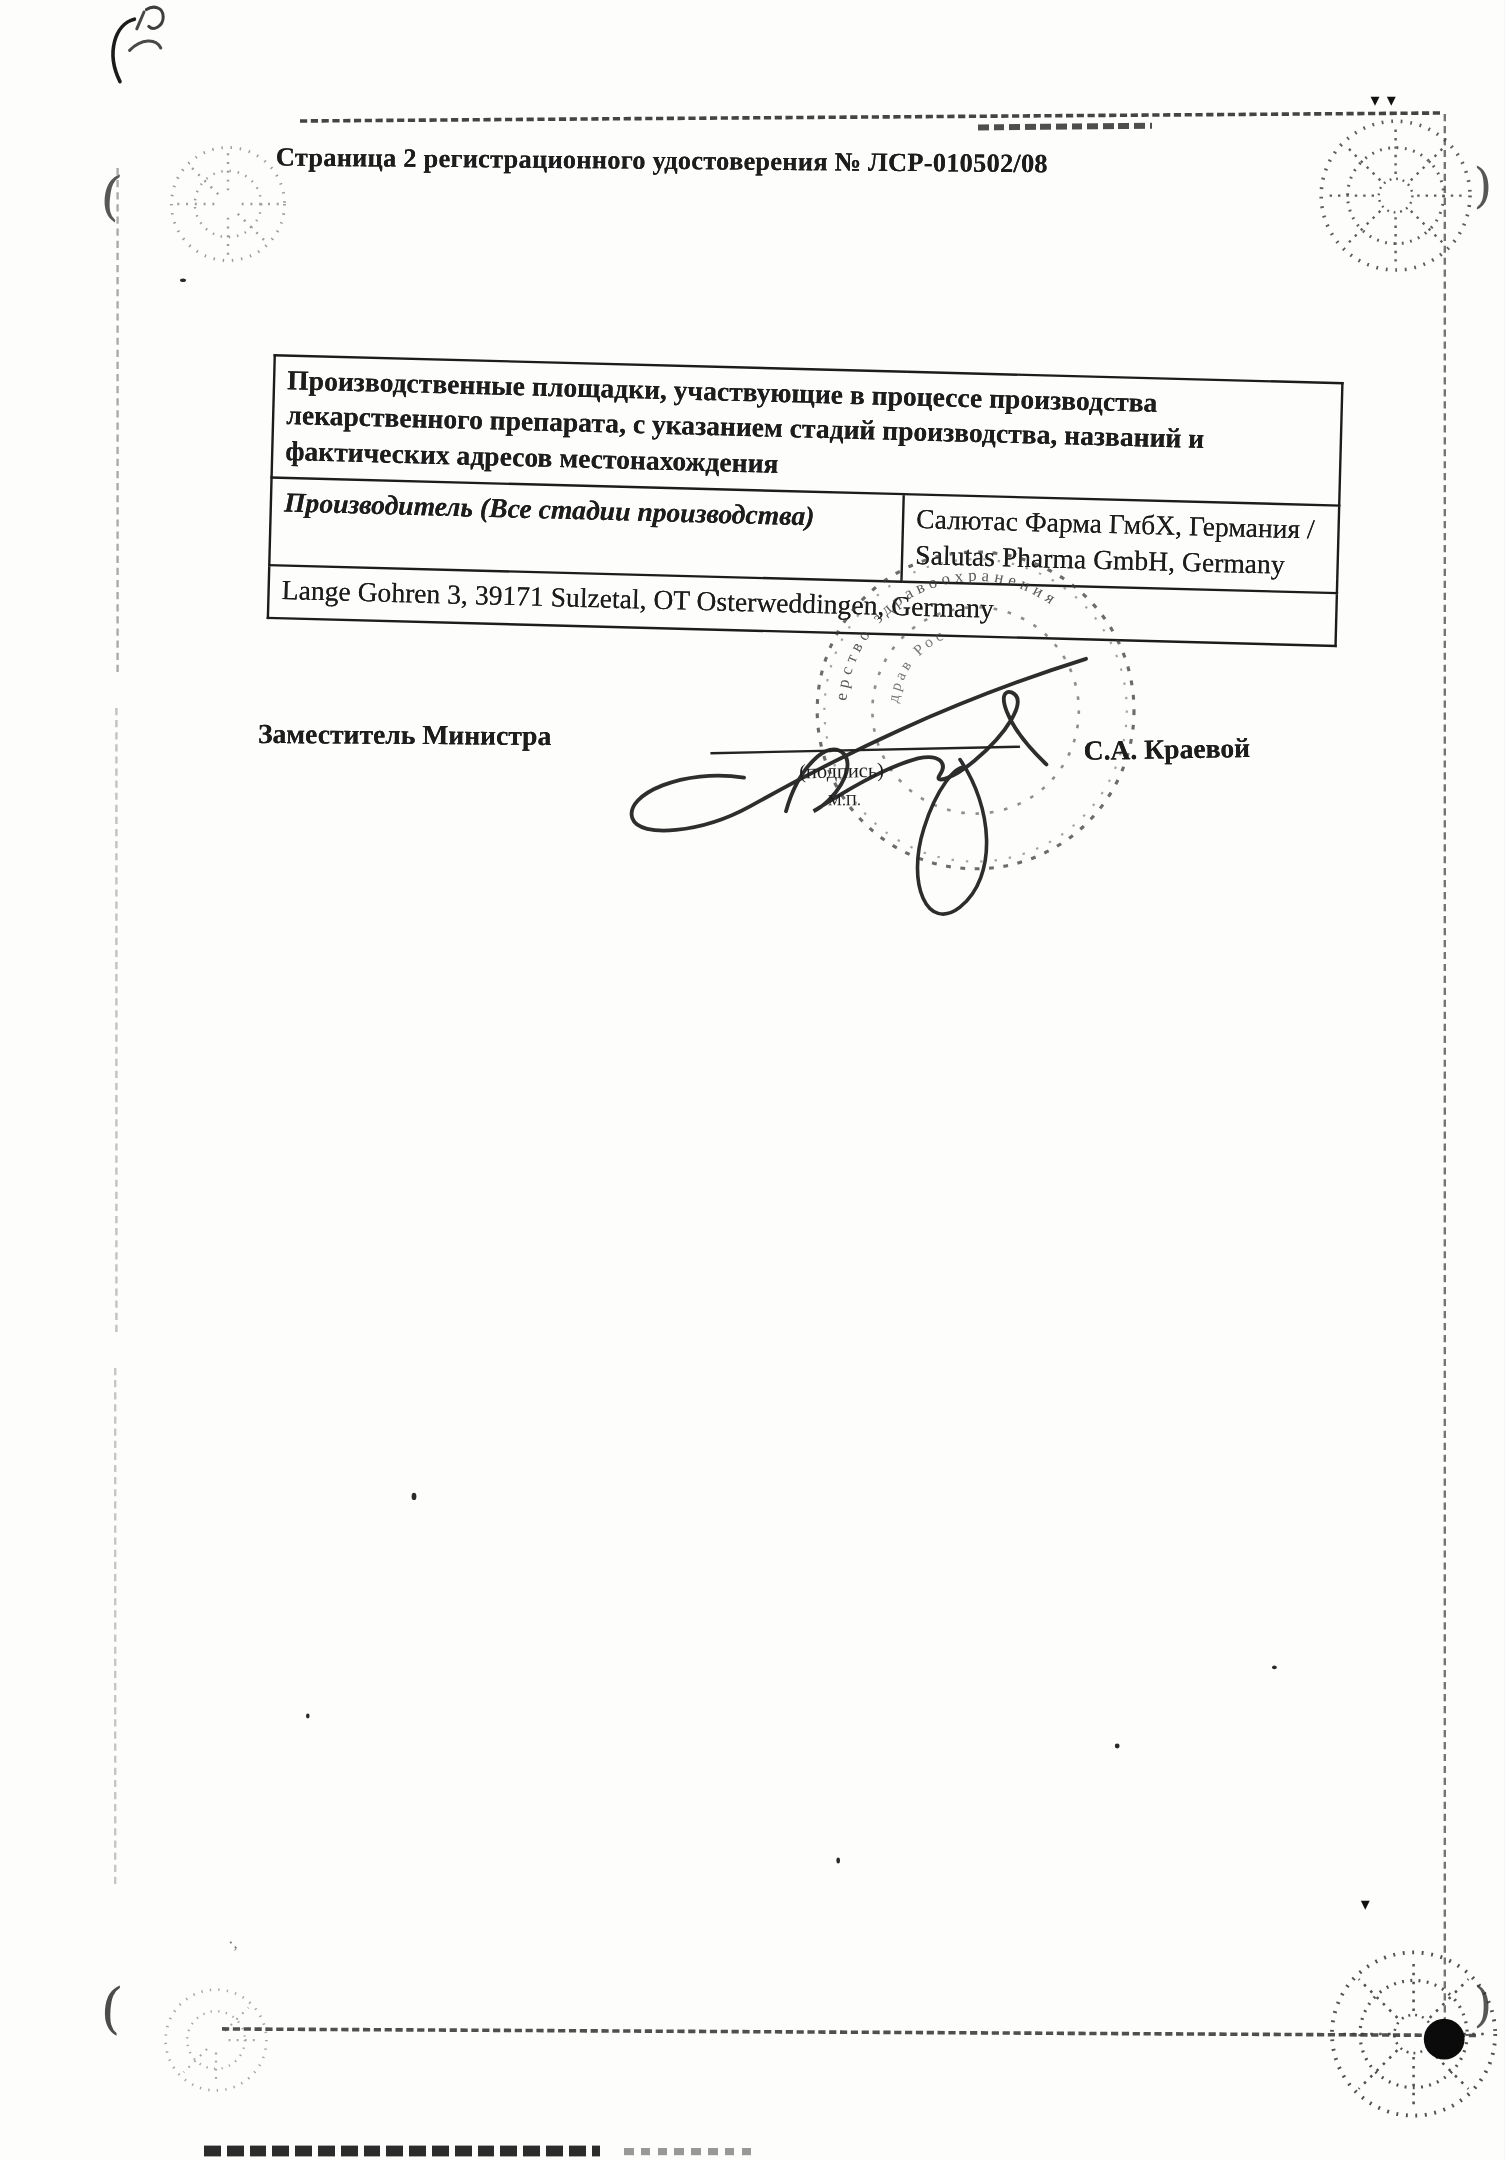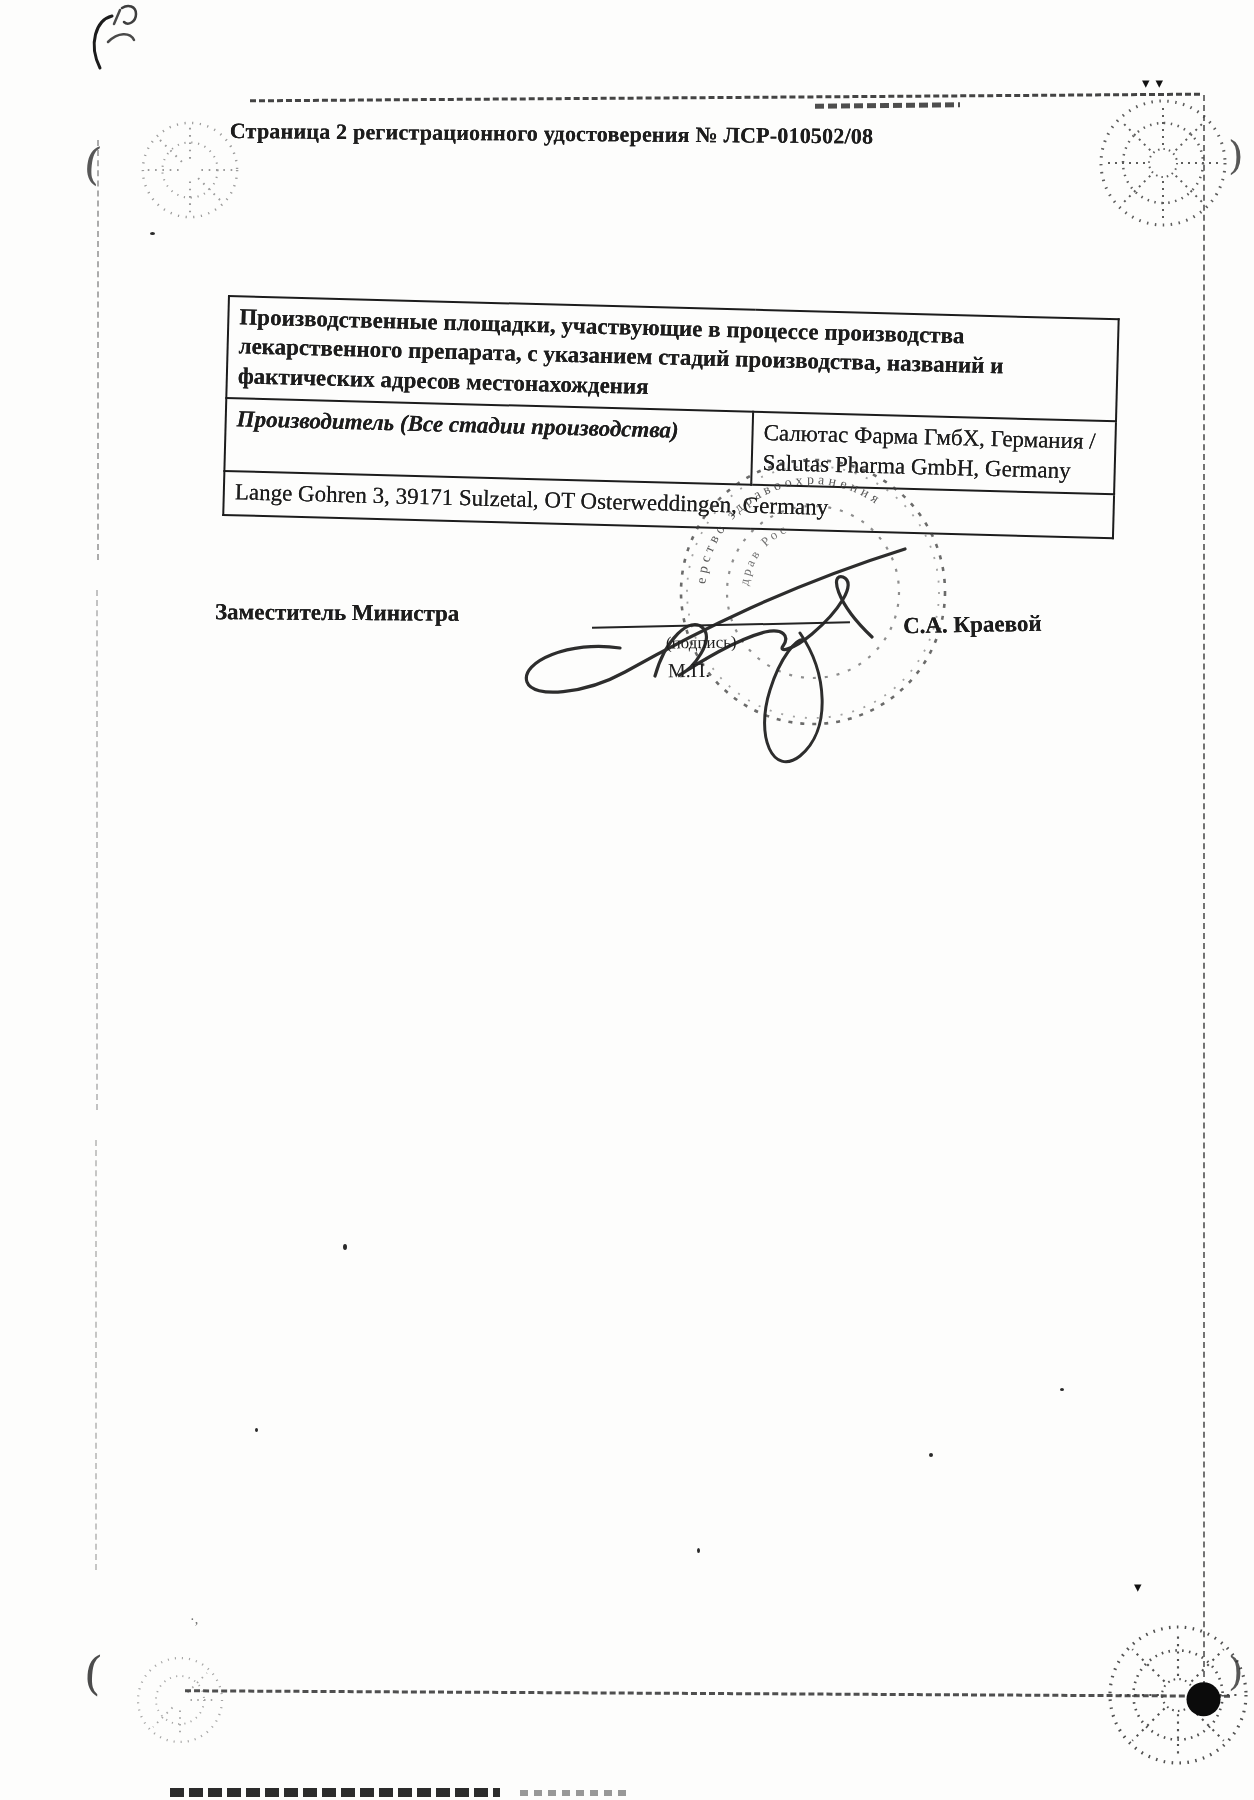--- a/index.html
+++ b/index.html
@@ -41,21 +41,21 @@
     text-shadow:0 0 .4px #222;
   }
   .cell-head{font-weight:700;}
   .cell-producer{font-weight:700;font-style:italic;width:505px;}
   .cell-value{font-weight:400;}
   .cell-address{font-weight:400;}
   
   .official-title{left:215px;top:600px;font-size:23px;font-weight:700;transform:rotate(0.4deg);text-shadow:0 0 .5px #1d1d1d;}
   .sig-line{left:592px;top:624px;width:258px;border-top:2.5px solid #232323;transform:rotate(-1.2deg);}
   .sig-caption{left:666px;top:633px;font-size:17px;transform:rotate(-1deg);}
-  .seal-abbr{left:668px;top:659px;font-size:20px;transform:rotate(-0.5deg);}
+  .seal-abbr{left:690px;top:659px;font-size:13px;transform:rotate(-0.5deg);}
   .signer-name{left:903px;top:612px;font-size:23px;font-weight:700;transform:rotate(-1deg);text-shadow:0 0 .5px #1d1d1d;}
   
   .bracket{font-family:"DejaVu Serif",serif;color:#2e2e2e;}
   .tl-bracket{left:84px;top:138px;font-size:44px;transform:rotate(6deg);opacity:.8;}
   .bl-bracket{left:84px;top:1646px;font-size:46px;transform:rotate(4deg);opacity:.85;}
   .tr-bracket{left:1228px;top:132px;font-size:40px;opacity:.8;}
   .br-bracket{left:1228px;top:1648px;font-size:40px;opacity:.8;}
   .tr-ticks{left:1142px;top:74px;font-size:15px;letter-spacing:6px;color:#111;}
   .br-ticks{left:1134px;top:1578px;font-size:15px;letter-spacing:5px;color:#111;}
   .bl-tick{left:190px;top:1612px;font-size:14px;color:#333;opacity:.7;}

